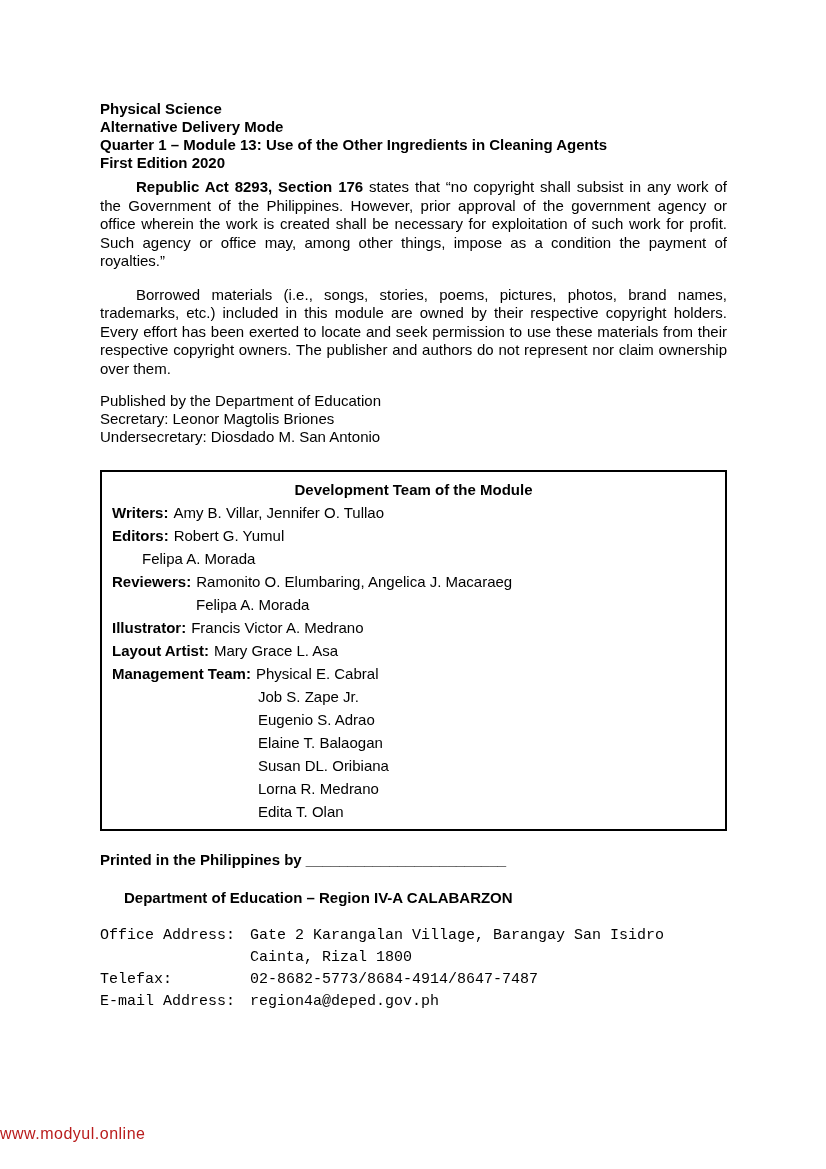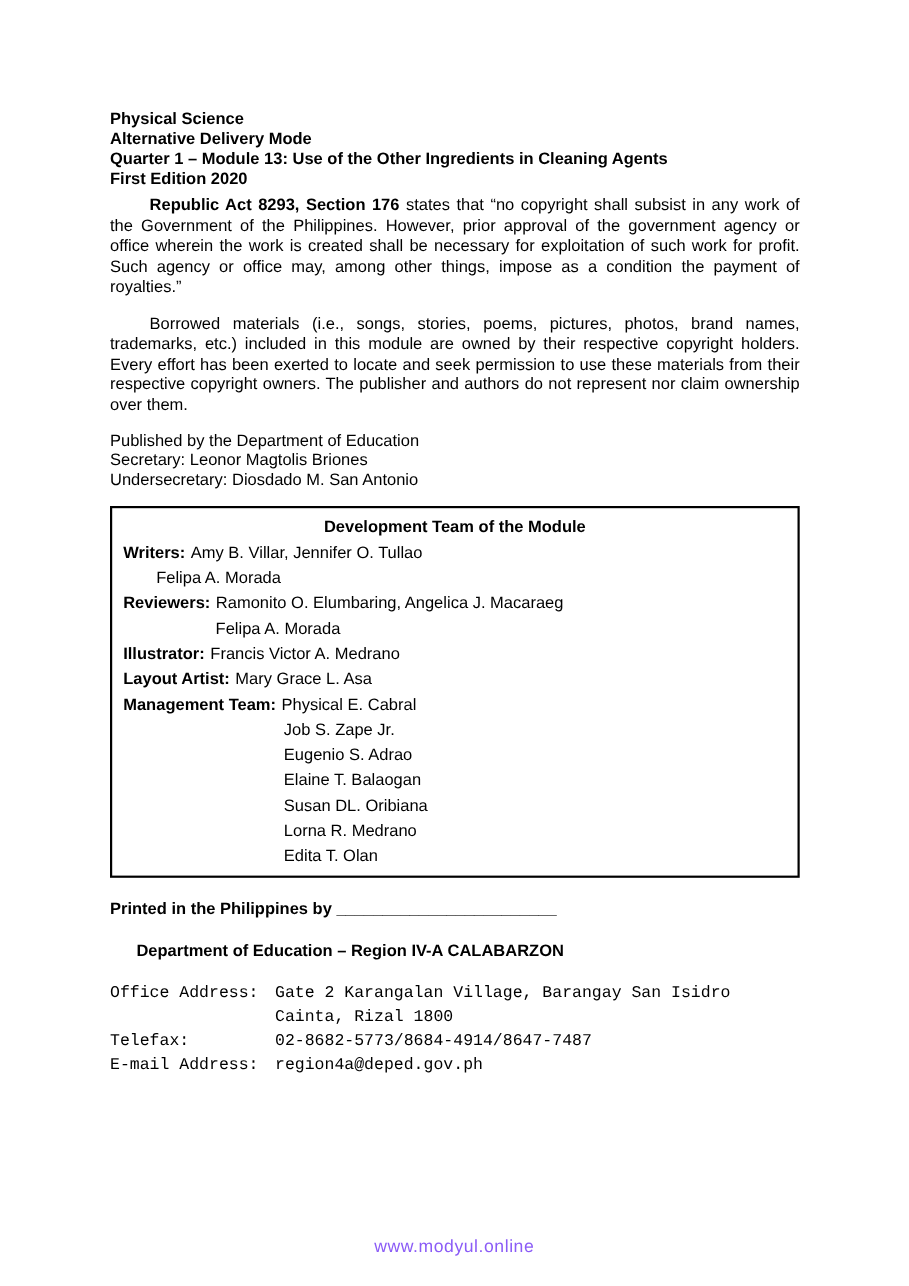--- a/index.html
+++ b/index.html
@@ -25,21 +25,21 @@
   .para {
     text-align: justify;
     text-indent: 36px;
     line-height: 18.5px;
   }
   .para-1 { margin-top: 6px; }
   .para-2 { margin-top: 15px; }
   .pub-block { margin-top: 14px; }
   .pub-line { line-height: 18px; }
   .team-box {
-    margin-top: 14px;
+    margin-top: 24px;
     border: 2px solid #000000;
     padding: 6px 10px;
     width: 627px;
   }
   .team-title {
     text-align: center;
     font-weight: bold;
     line-height: 23px;
   }
   .team-row { line-height: 23px; }
@@ -52,22 +52,22 @@
   .printed-line { margin-top: 20px; font-weight: bold; line-height: 18px; }
   .dept-line { margin-top: 20px; font-weight: bold; line-height: 18px; margin-left: 24px; }
   .contact-block { margin-top: 18px; font-family: Liberation Mono, monospace; }
   .contact-row { line-height: 22px; }
   .contact-label { display: inline-block; width: 150px; vertical-align: top; }
   .watermark {
     position: absolute;
     top: 1124px;
     left: 0;
     width: 826px;
-    text-align: center;
-    color: #8b5cf6;
+    text-align: left;
+    color: #b91c1c;
     font-size: 16px;
     letter-spacing: 0.5px;
     line-height: 20px;
   }
 </style>
 </head>
 <body>
 
 <div class="page">
   <div class="content">
@@ -85,20 +85,21 @@
 
     <div class="pub-block">
       <div class="pub-line">Published by the Department of Education</div>
       <div class="pub-line">Secretary: Leonor Magtolis Briones</div>
       <div class="pub-line">Undersecretary: Diosdado M. San Antonio</div>
     </div>
 
     <div class="team-box">
       <div class="team-title">Development Team of the Module</div>
       <div class="team-row"><span class="team-label">Writers:</span><span>Amy B. Villar, Jennifer O. Tullao</span></div>
+      <div class="team-row"><span class="team-label">Editors:</span><span>Robert G. Yumul</span></div>
       <div class="team-row ind-a"><span class="team-label"></span><span>Felipa A. Morada</span></div>
       <div class="team-row"><span class="team-label">Reviewers:</span><span>Ramonito O. Elumbaring, Angelica J. Macaraeg</span></div>
       <div class="team-row ind-b"><span class="team-label"></span><span>Felipa A. Morada</span></div>
       <div class="team-row"><span class="team-label">Illustrator:</span><span>Francis Victor A. Medrano</span></div>
       <div class="team-row"><span class="team-label">Layout Artist:</span><span>Mary Grace L. Asa</span></div>
       <div class="team-row"><span class="team-label">Management Team:</span><span>Physical E. Cabral</span></div>
       <div class="team-row ind-d"><span class="team-label"></span><span>Job S. Zape Jr.</span></div>
       <div class="team-row ind-d"><span class="team-label"></span><span>Eugenio S. Adrao</span></div>
       <div class="team-row ind-d"><span class="team-label"></span><span>Elaine T. Balaogan</span></div>
       <div class="team-row ind-d"><span class="team-label"></span><span>Susan DL. Oribiana</span></div>

